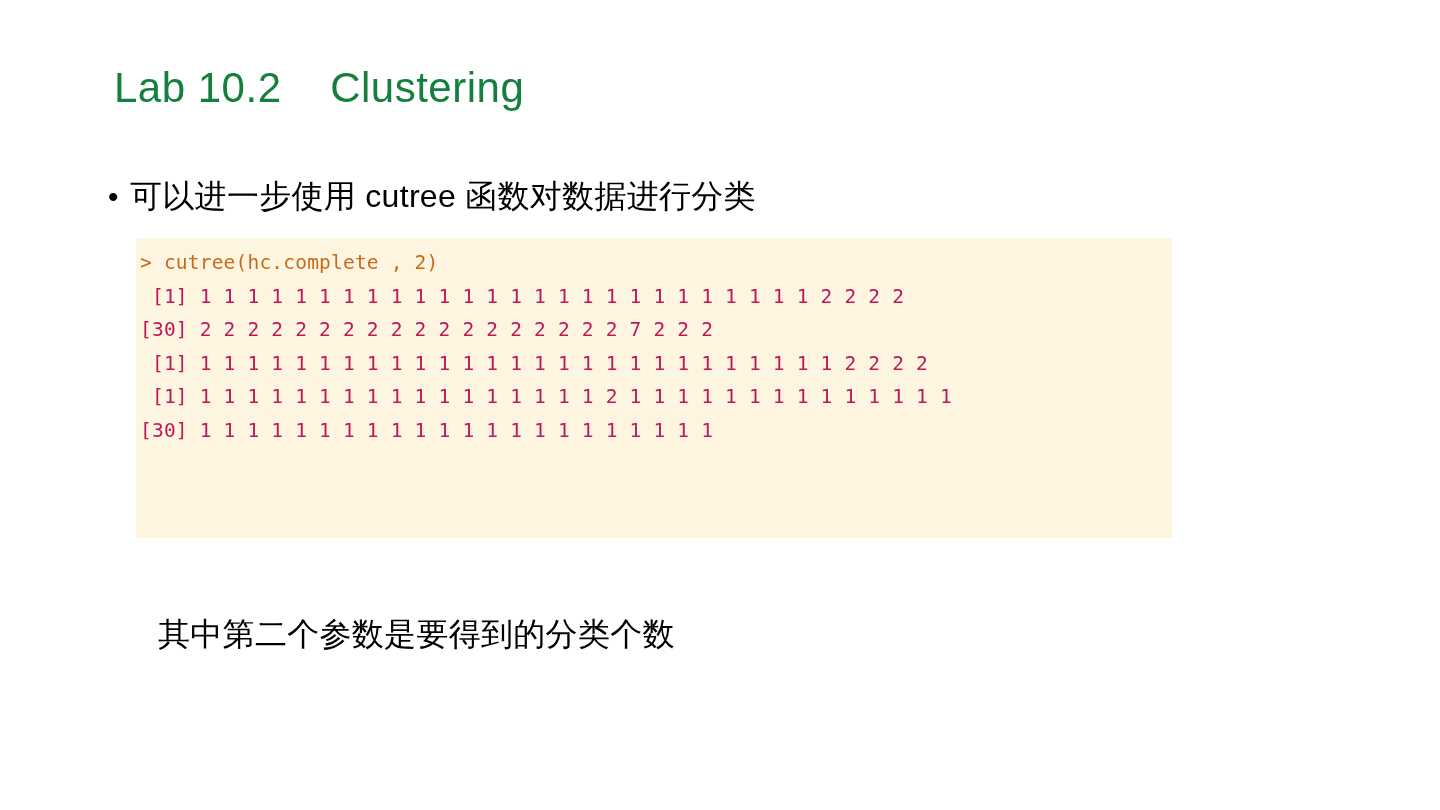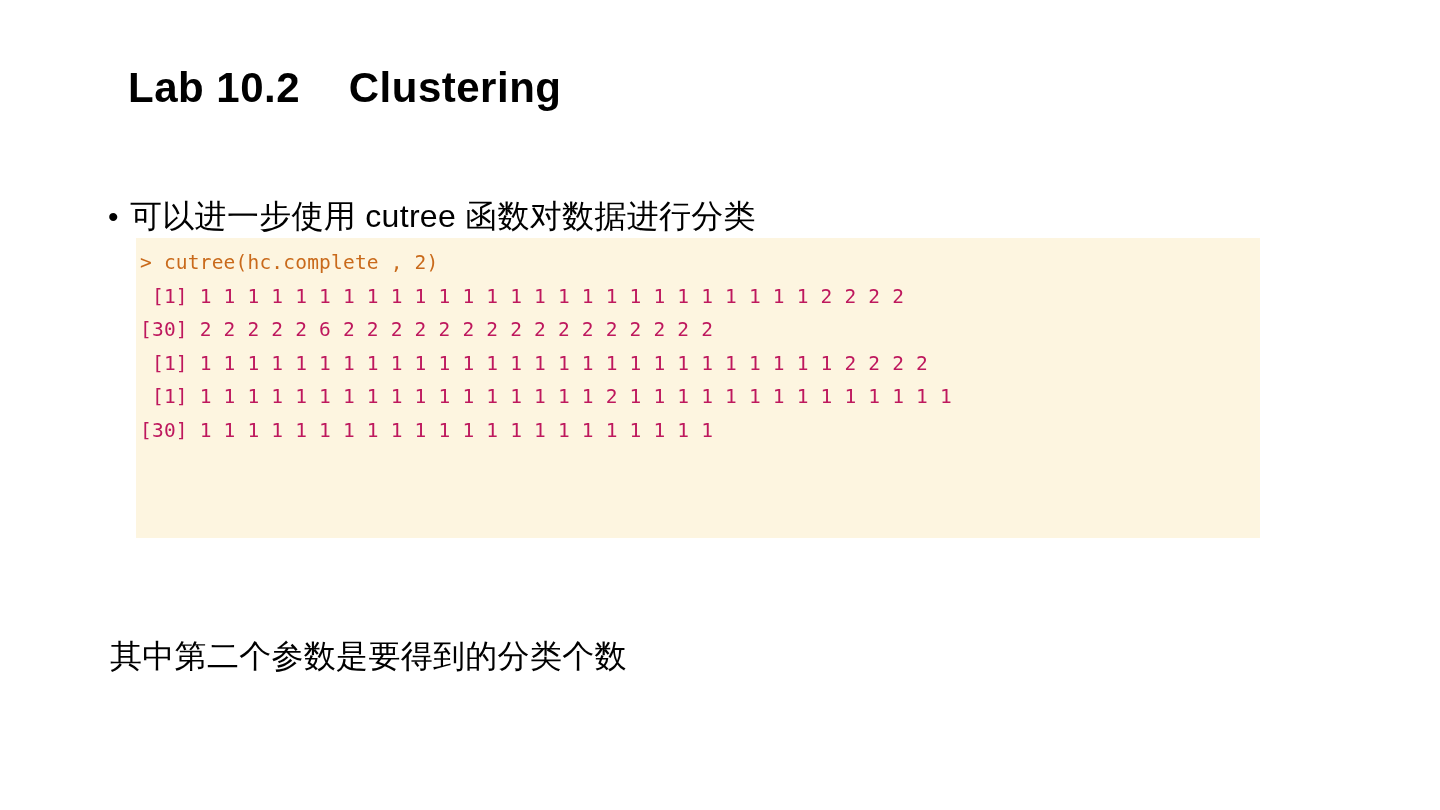--- a/index.html
+++ b/index.html
@@ -15,52 +15,51 @@
     overflow: hidden;
   }
   .slide {
     position: relative;
     width: 1440px;
     height: 810px;
     box-sizing: border-box;
   }
   .slide-title {
     position: absolute;
-    left: 128px;
+    left: 114px;
     top: 64px;
     font-size: 42px;
-    font-weight: 700;
-    color: #000000;
+    font-weight: 400;
+    color: #15803d;
     letter-spacing: 0.5px;
     white-space: pre;
   }
   .bullet-row {
     position: absolute;
     left: 108px;
     top: 175px;
     display: flex;
     align-items: baseline;
     font-size: 32px;
     color: #000000;
   }
   .bullet-dot {
     width: 22px;
     font-size: 30px;
     line-height: 1;
   }
   .bullet-text {
     font-size: 32px;
     letter-spacing: 0.3px;
-    margin-top: 20px;
   }
   .code-block {
     position: absolute;
     left: 136px;
     top: 238px;
-    width: 1124px;
+    width: 1036px;
     height: 300px;
     background: #fdf5e0;
     box-sizing: border-box;
     padding: 8px 0 8px 0;
     overflow: hidden;
   }
   .code-line {
     font-family: "DejaVu Sans Mono", monospace;
     font-size: 19.5px;
     line-height: 33.5px;
@@ -73,39 +72,39 @@
     color: #c96a1b;
   }
   .para {
     position: absolute;
     left: 110px;
     font-size: 32px;
     color: #000000;
     white-space: pre;
     letter-spacing: 0.3px;
   }
-  .para-1 { top: 635px; }
+  .para-1 { top: 613px; margin-left: 48px; }
   .para-2 { top: 678px; }
 </style>
 </head>
 <body>
 
 <div class="slide">
 
   <div class="slide-title">Lab 10.2    Clustering</div>
 
   <div class="bullet-row">
     <span class="bullet-dot">•</span>
     <span class="bullet-text">可以进一步使用 cutree 函数对数据进行分类</span>
   </div>
 
   <div class="code-block">
     <div class="code-line prompt">&gt; cutree(hc.complete , 2)</div>
     <div class="code-line"> [1] 1 1 1 1 1 1 1 1 1 1 1 1 1 1 1 1 1 1 1 1 1 1 1 1 1 1 2 2 2 2</div>
-    <div class="code-line">[30] 2 2 2 2 2 6 2 2 2 2 2 2 2 2 2 2 2 2 2 2 2 2</div>
+    <div class="code-line">[30] 2 2 2 2 2 2 2 2 2 2 2 2 2 2 2 2 2 2 7 2 2 2</div>
     <div class="code-line"> [1] 1 1 1 1 1 1 1 1 1 1 1 1 1 1 1 1 1 1 1 1 1 1 1 1 1 1 1 2 2 2 2</div>
     <div class="code-line"> [1] 1 1 1 1 1 1 1 1 1 1 1 1 1 1 1 1 1 2 1 1 1 1 1 1 1 1 1 1 1 1 1 1</div>
     <div class="code-line">[30] 1 1 1 1 1 1 1 1 1 1 1 1 1 1 1 1 1 1 1 1 1 1</div>
   </div>
 
   <div class="para para-1">其中第二个参数是要得到的分类个数</div>
 
 
 </div>
 

